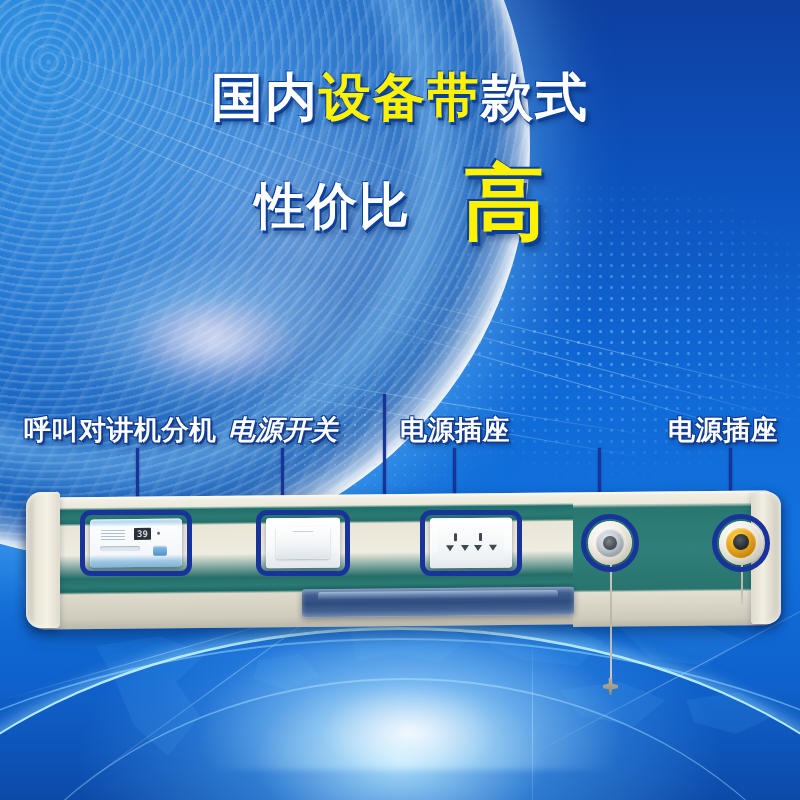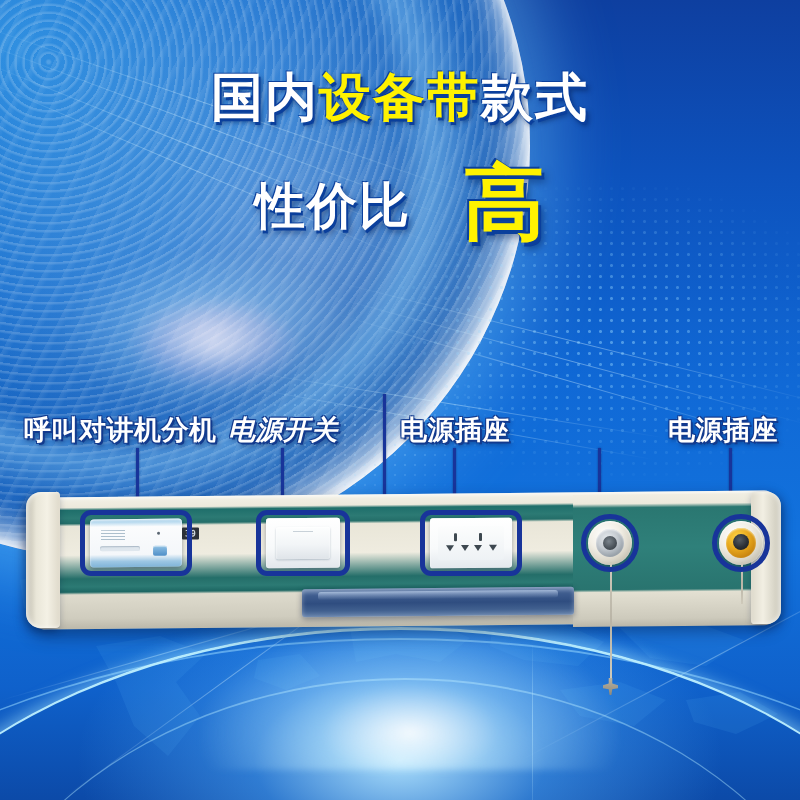--- a/index.html
+++ b/index.html
@@ -188,21 +188,21 @@
     box-shadow:0 2px 5px rgba(2,20,60,.38), inset 0 1px 2px rgba(255,255,255,.9);
     transform:skewY(-0.55deg);
   }
   .ic-speaker{
     position:absolute;left:11px;top:11px;width:24px;height:11px;
     background:repeating-linear-gradient(180deg,#9fb4c4 0 1px,rgba(0,0,0,0) 1px 3px);
     opacity:.85;
   }
   .ic-lcd{
     position:absolute;left:44px;top:9px;width:17px;height:12px;border-radius:1px;
-    background:#2c3138;display:flex;align-items:center;justify-content:center;margin-left:48px;
+    background:#2c3138;display:flex;align-items:center;justify-content:center;
   }
   .ic-lcd span{color:#cfd7e0;font-size:9px;font-weight:bold;font-family:"DejaVu Sans Mono",monospace;line-height:1;}
   .ic-led{position:absolute;left:67px;top:13px;width:3px;height:3px;border-radius:50%;background:#5a6672;}
   .ic-slot{position:absolute;left:10px;top:27px;width:40px;height:5px;border-radius:2px;background:#dfe7ee;box-shadow:inset 0 1px 1px rgba(120,140,160,.5);}
   .ic-btn{position:absolute;left:63px;top:27px;width:14px;height:10px;border-radius:2px;background:linear-gradient(180deg,#8ec0e4,#4f8fc8);box-shadow:inset 0 1px 1px rgba(255,255,255,.6);}
 
   
   .switch{
     position:absolute;left:248px;top:30px;width:74px;height:50px;border-radius:3px;
     background:linear-gradient(180deg,#ffffff 0%,#f7f9fa 60%,#e2e7ec 100%);

